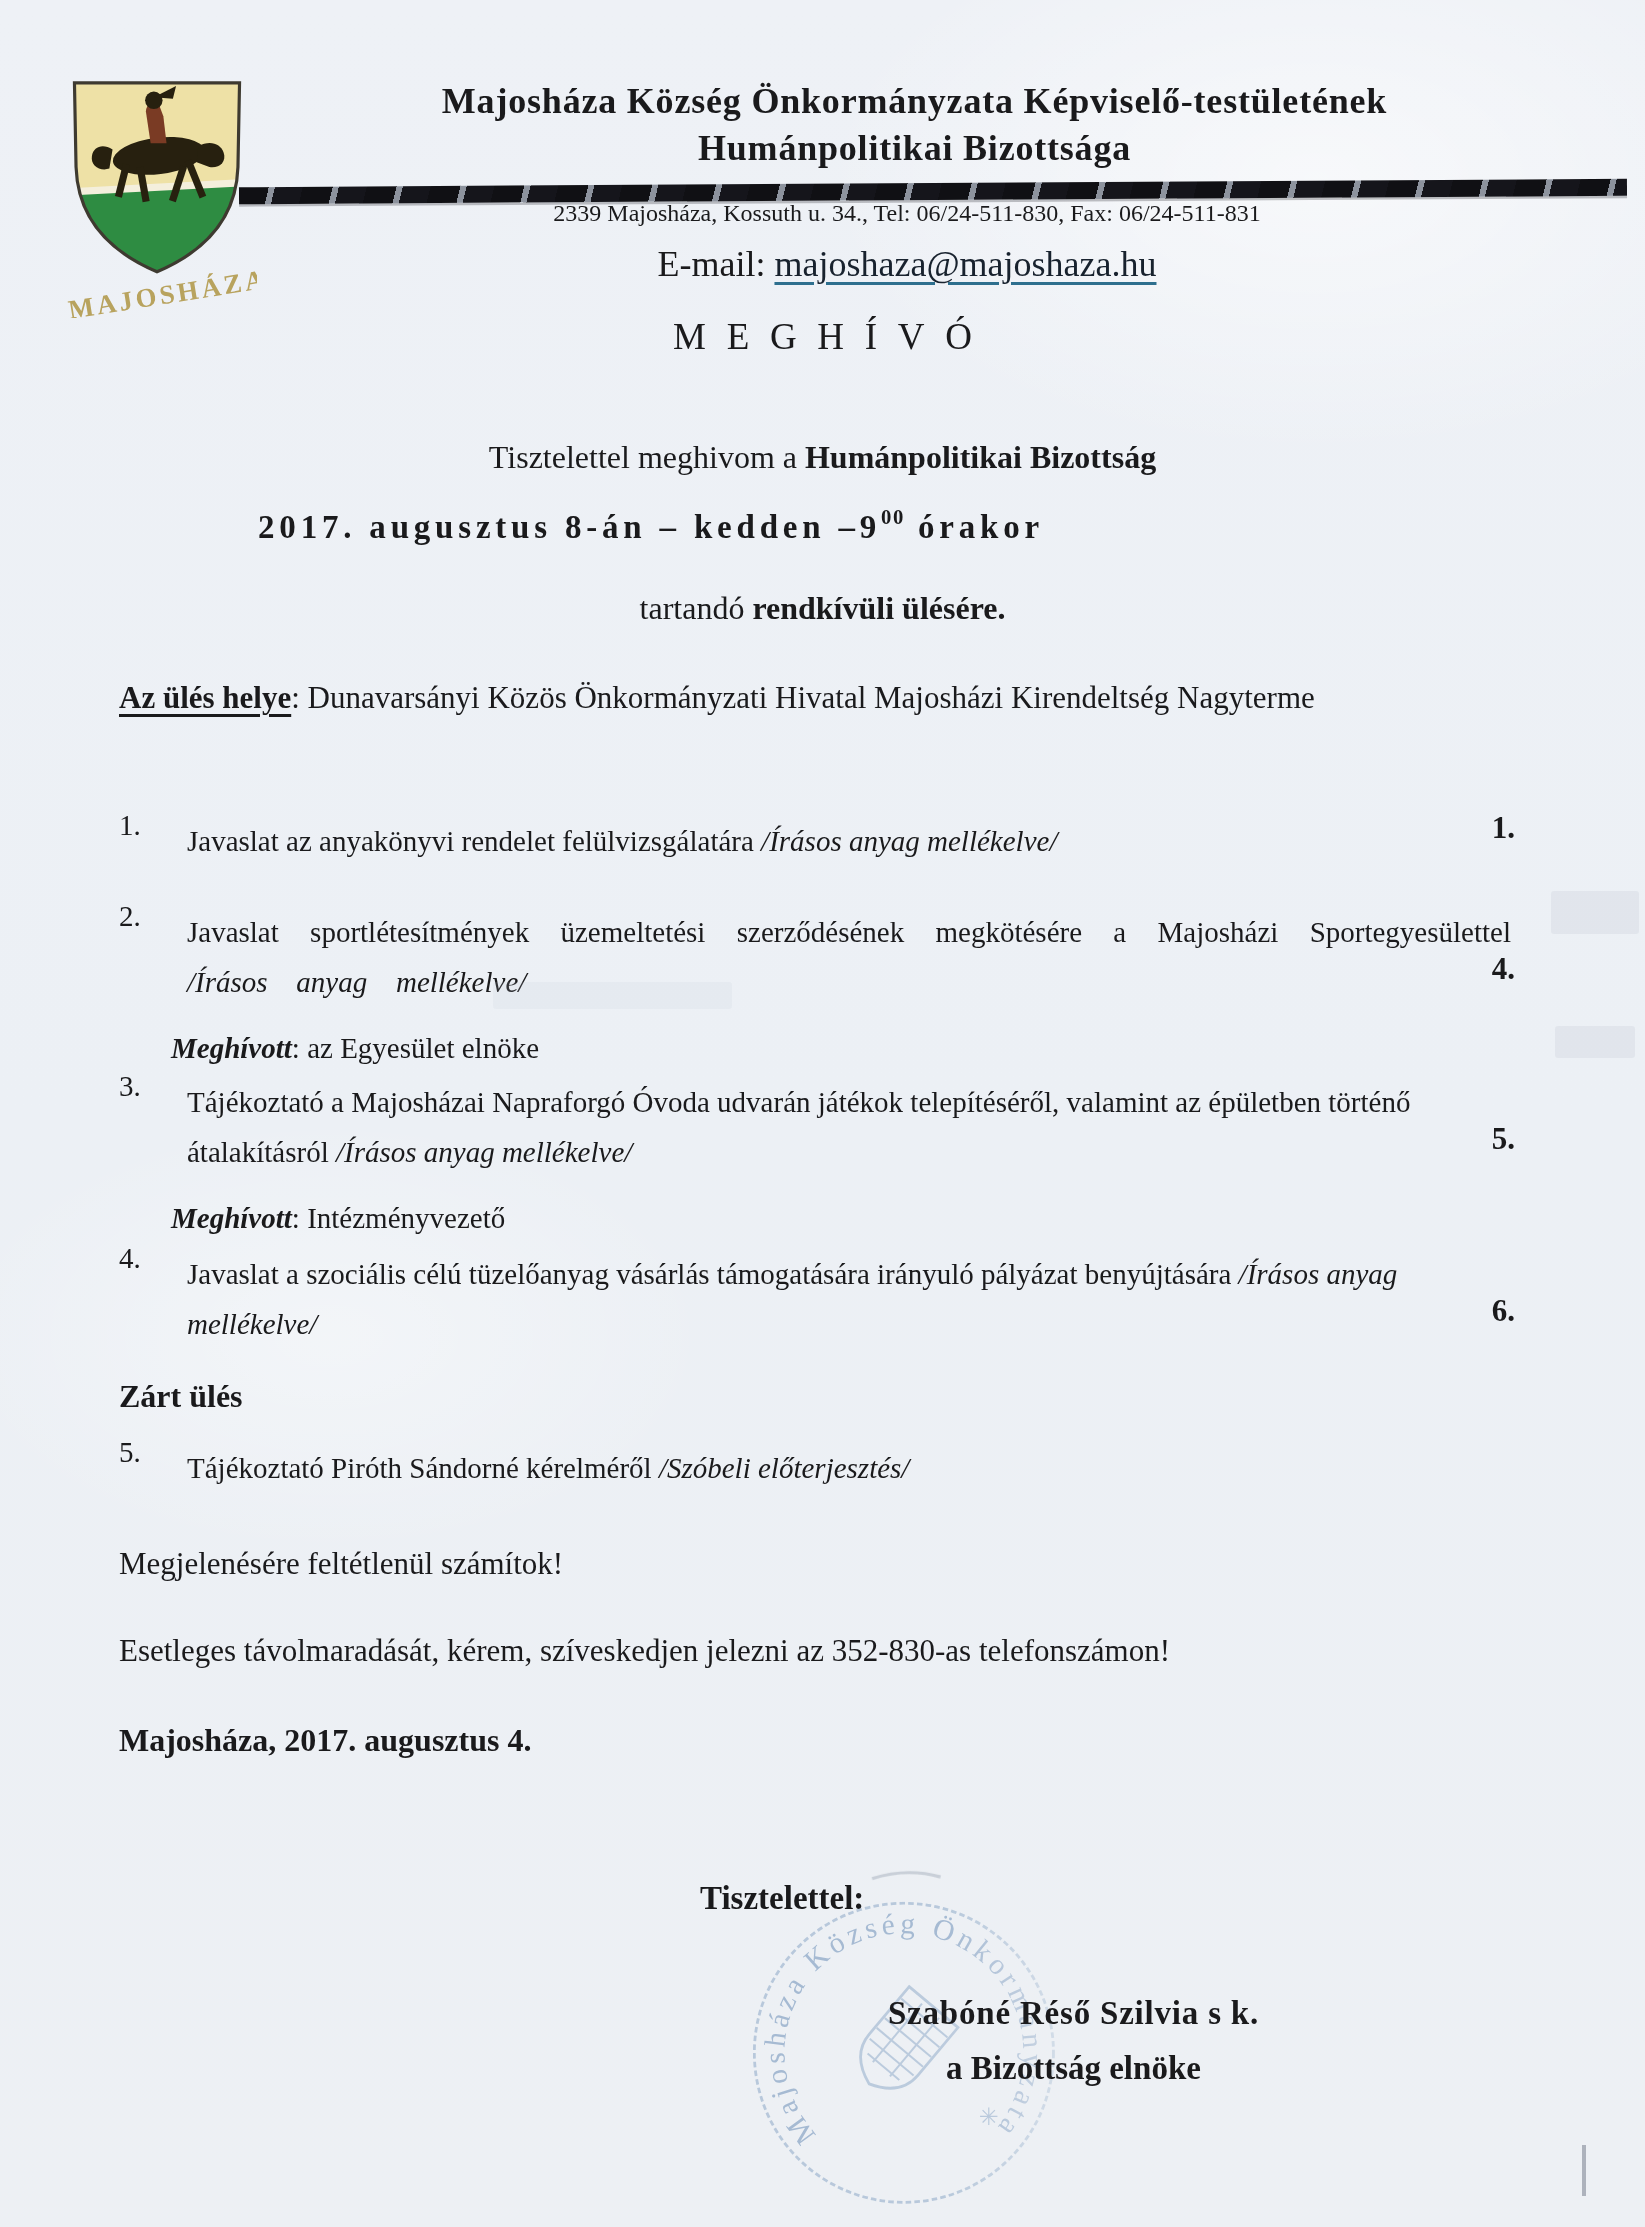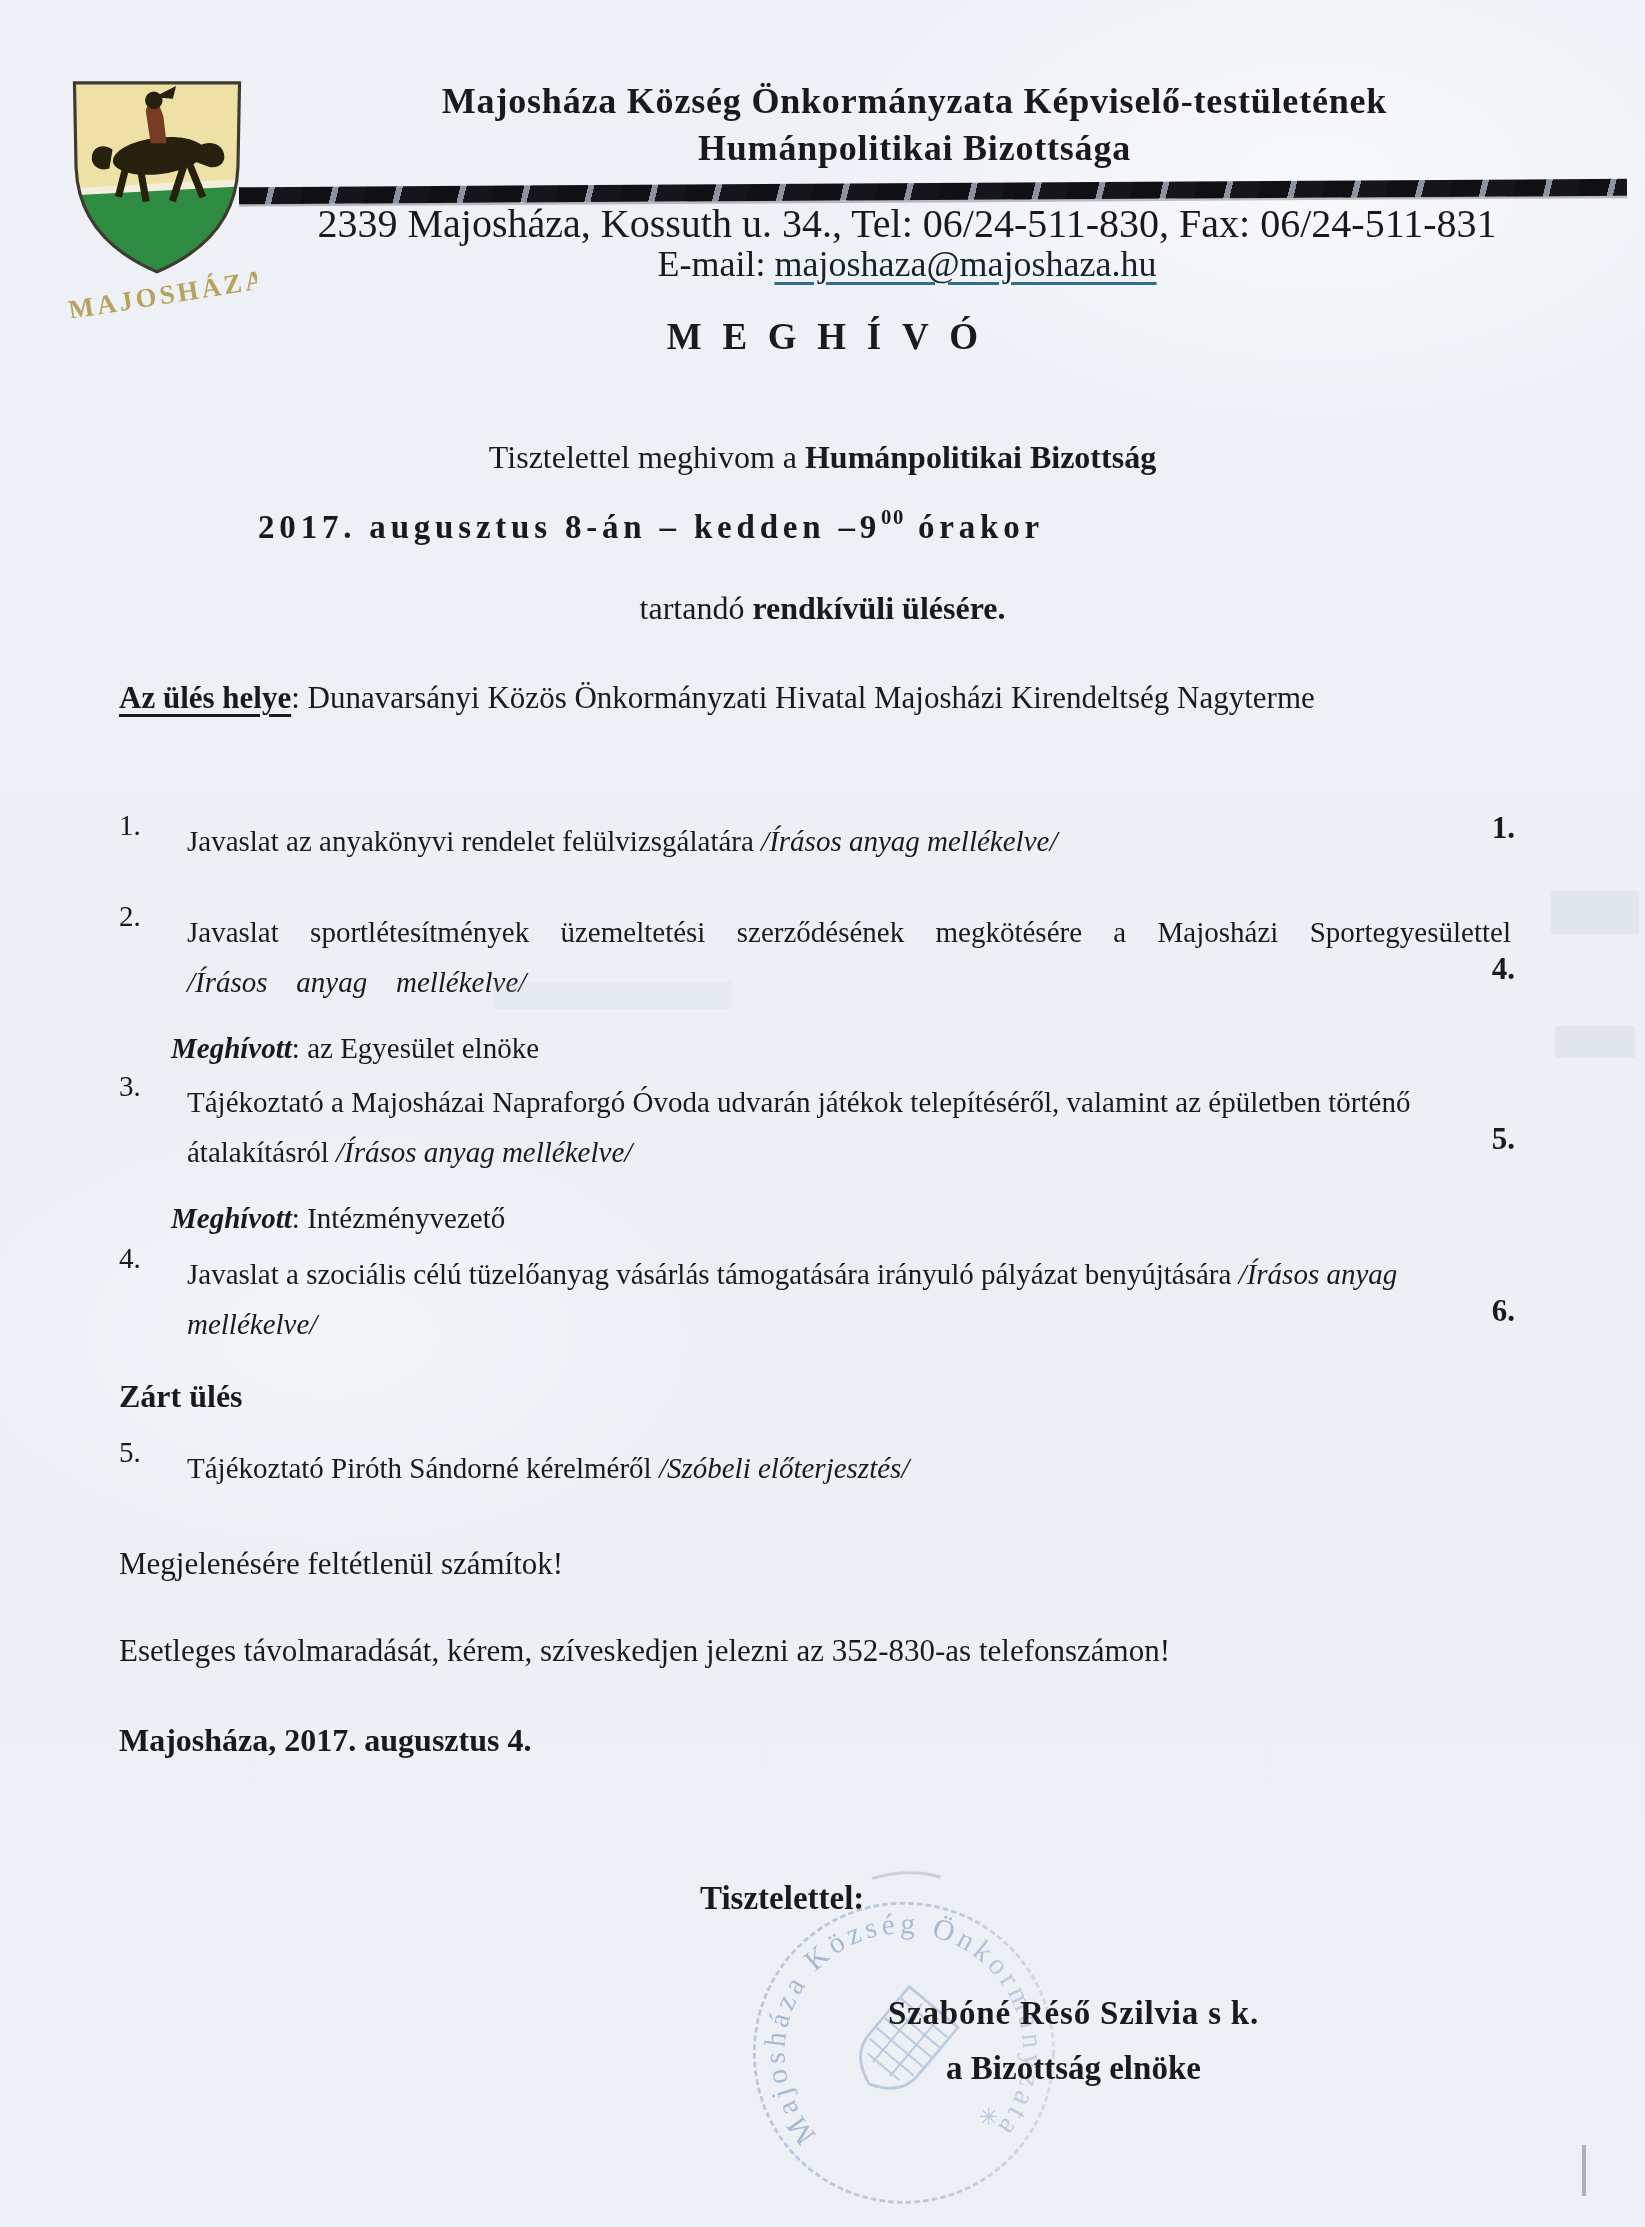--- a/index.html
+++ b/index.html
@@ -24,32 +24,32 @@
   
   .crest-svg{left:57px;top:70px;width:200px;height:248px;}
   .org-line1{left:270px;top:80px;width:1289px;font-size:36px;font-weight:bold;text-align:center;letter-spacing:0.8px;}
   .org-line2{left:270px;top:127px;width:1289px;font-size:36px;font-weight:bold;text-align:center;letter-spacing:0.8px;}
   .head-rule{
     left:239px;top:183px;width:1388px;height:16.7px;
     background:repeating-linear-gradient(104deg,#101014 0 29px,#8d939e 29px 35px,#15151b 35px 62px);
     transform:rotate(-0.35deg);
     box-shadow:0 2.4px 0 rgba(20,20,28,.25);
   }
-  .address-line{left:239px;top:200px;width:1336px;font-size:40px;text-align:center;}
+  .address-line{left:239px;top:200px;width:1336px;font-size:24px;text-align:center;}
   .email-line{left:239px;top:243px;width:1336px;font-size:36px;text-align:center;}
   .email-link{
     color:#18222e;
     text-decoration:underline;
     text-decoration-color:#2e6f8e;
     text-decoration-thickness:3.2px;
     text-underline-offset:5.6px;
   }
 
   
-  .doc-title{left:0;top:315px;width:1645px;text-align:center;font-size:37px;font-weight:bold;letter-spacing:20.7px;padding-left:20.7px;box-sizing:border-box;}
+  .doc-title{left:0;top:315px;width:1645px;text-align:center;font-size:37px;font-weight:normal;letter-spacing:20.7px;padding-left:20.7px;box-sizing:border-box;}
   .intro-line{left:0;top:407px;width:1645px;text-align:center;font-size:32px;}
   .date-line{left:0;top:476px;width:1302px;text-align:center;font-size:33px;font-weight:bold;letter-spacing:4.8px;}
   .date-line sup{font-size:20.7px;line-height:0;vertical-align:14.3px;letter-spacing:1.6px;}
   .session-line{left:0;top:558px;width:1645px;text-align:center;font-size:32px;}
   .location-line{left:119px;top:649px;width:1464px;font-size:31px;}
   .agenda-heading{left:119px;top:726px;width:1432px;font-size:33px;font-weight:bold;}
 
   
   .item{left:119px;width:1440px;font-size:29px;line-height:50px;}
   .item .num{position:absolute;left:0;top:0;}

